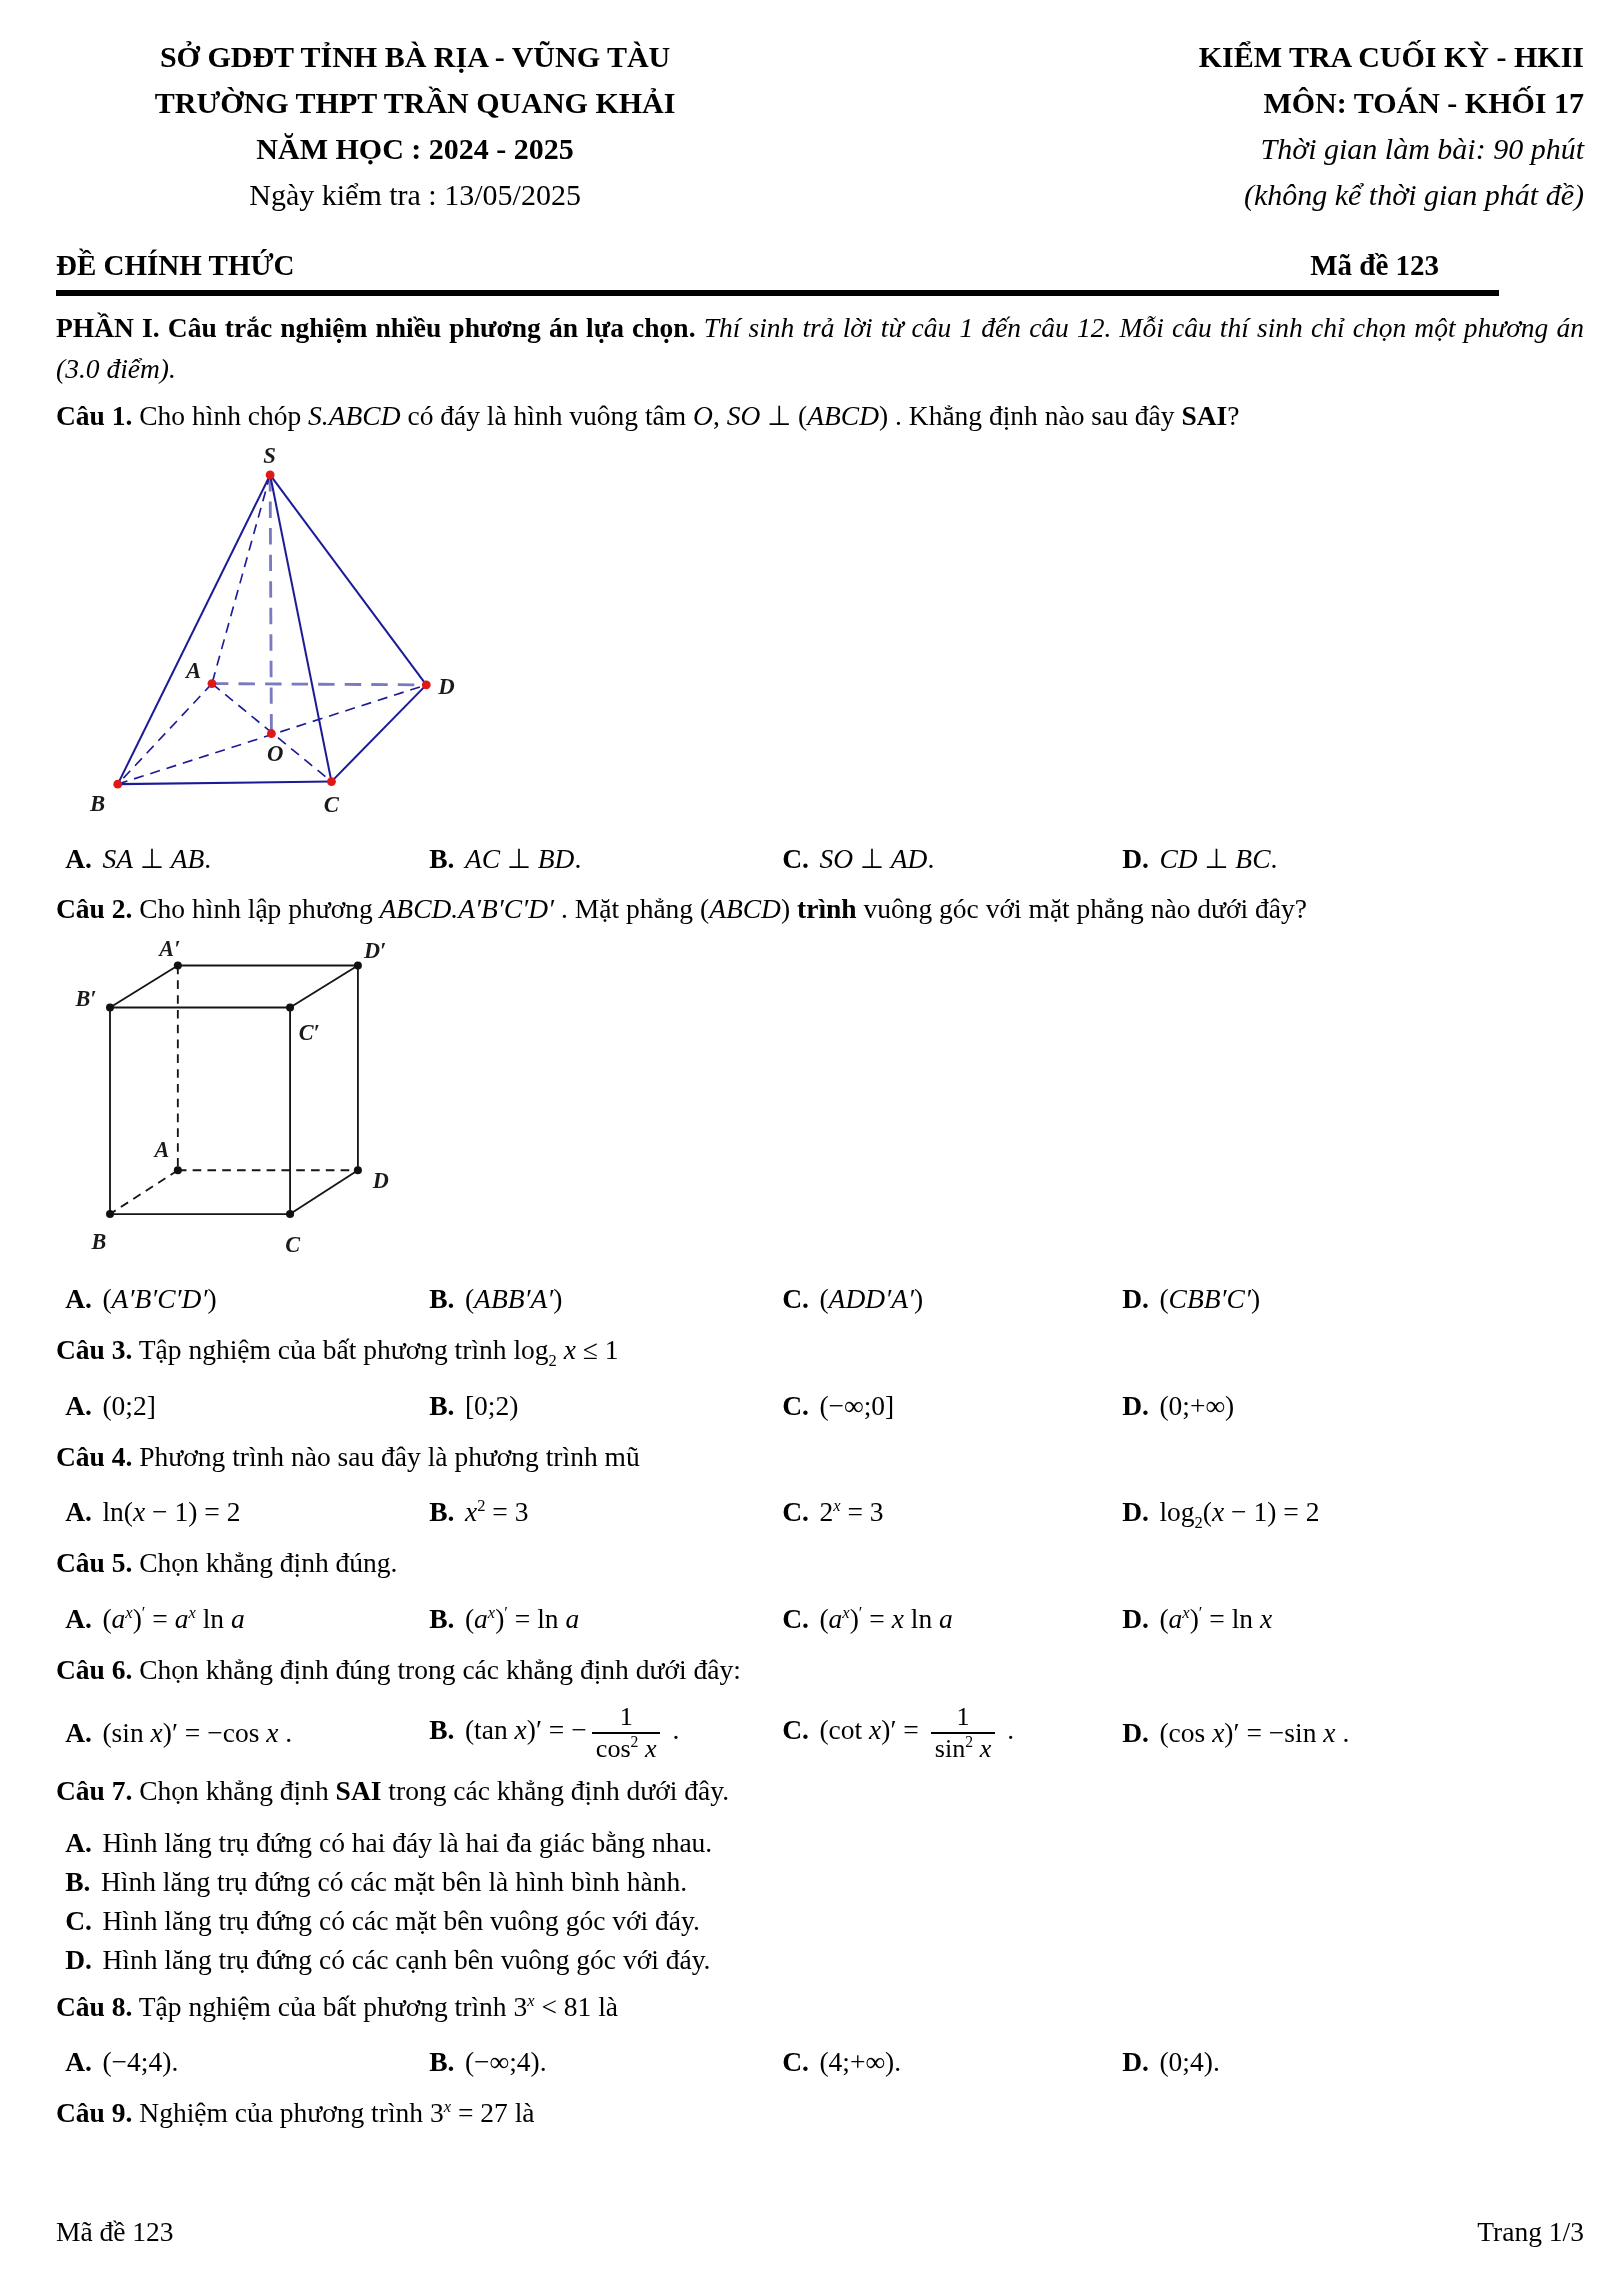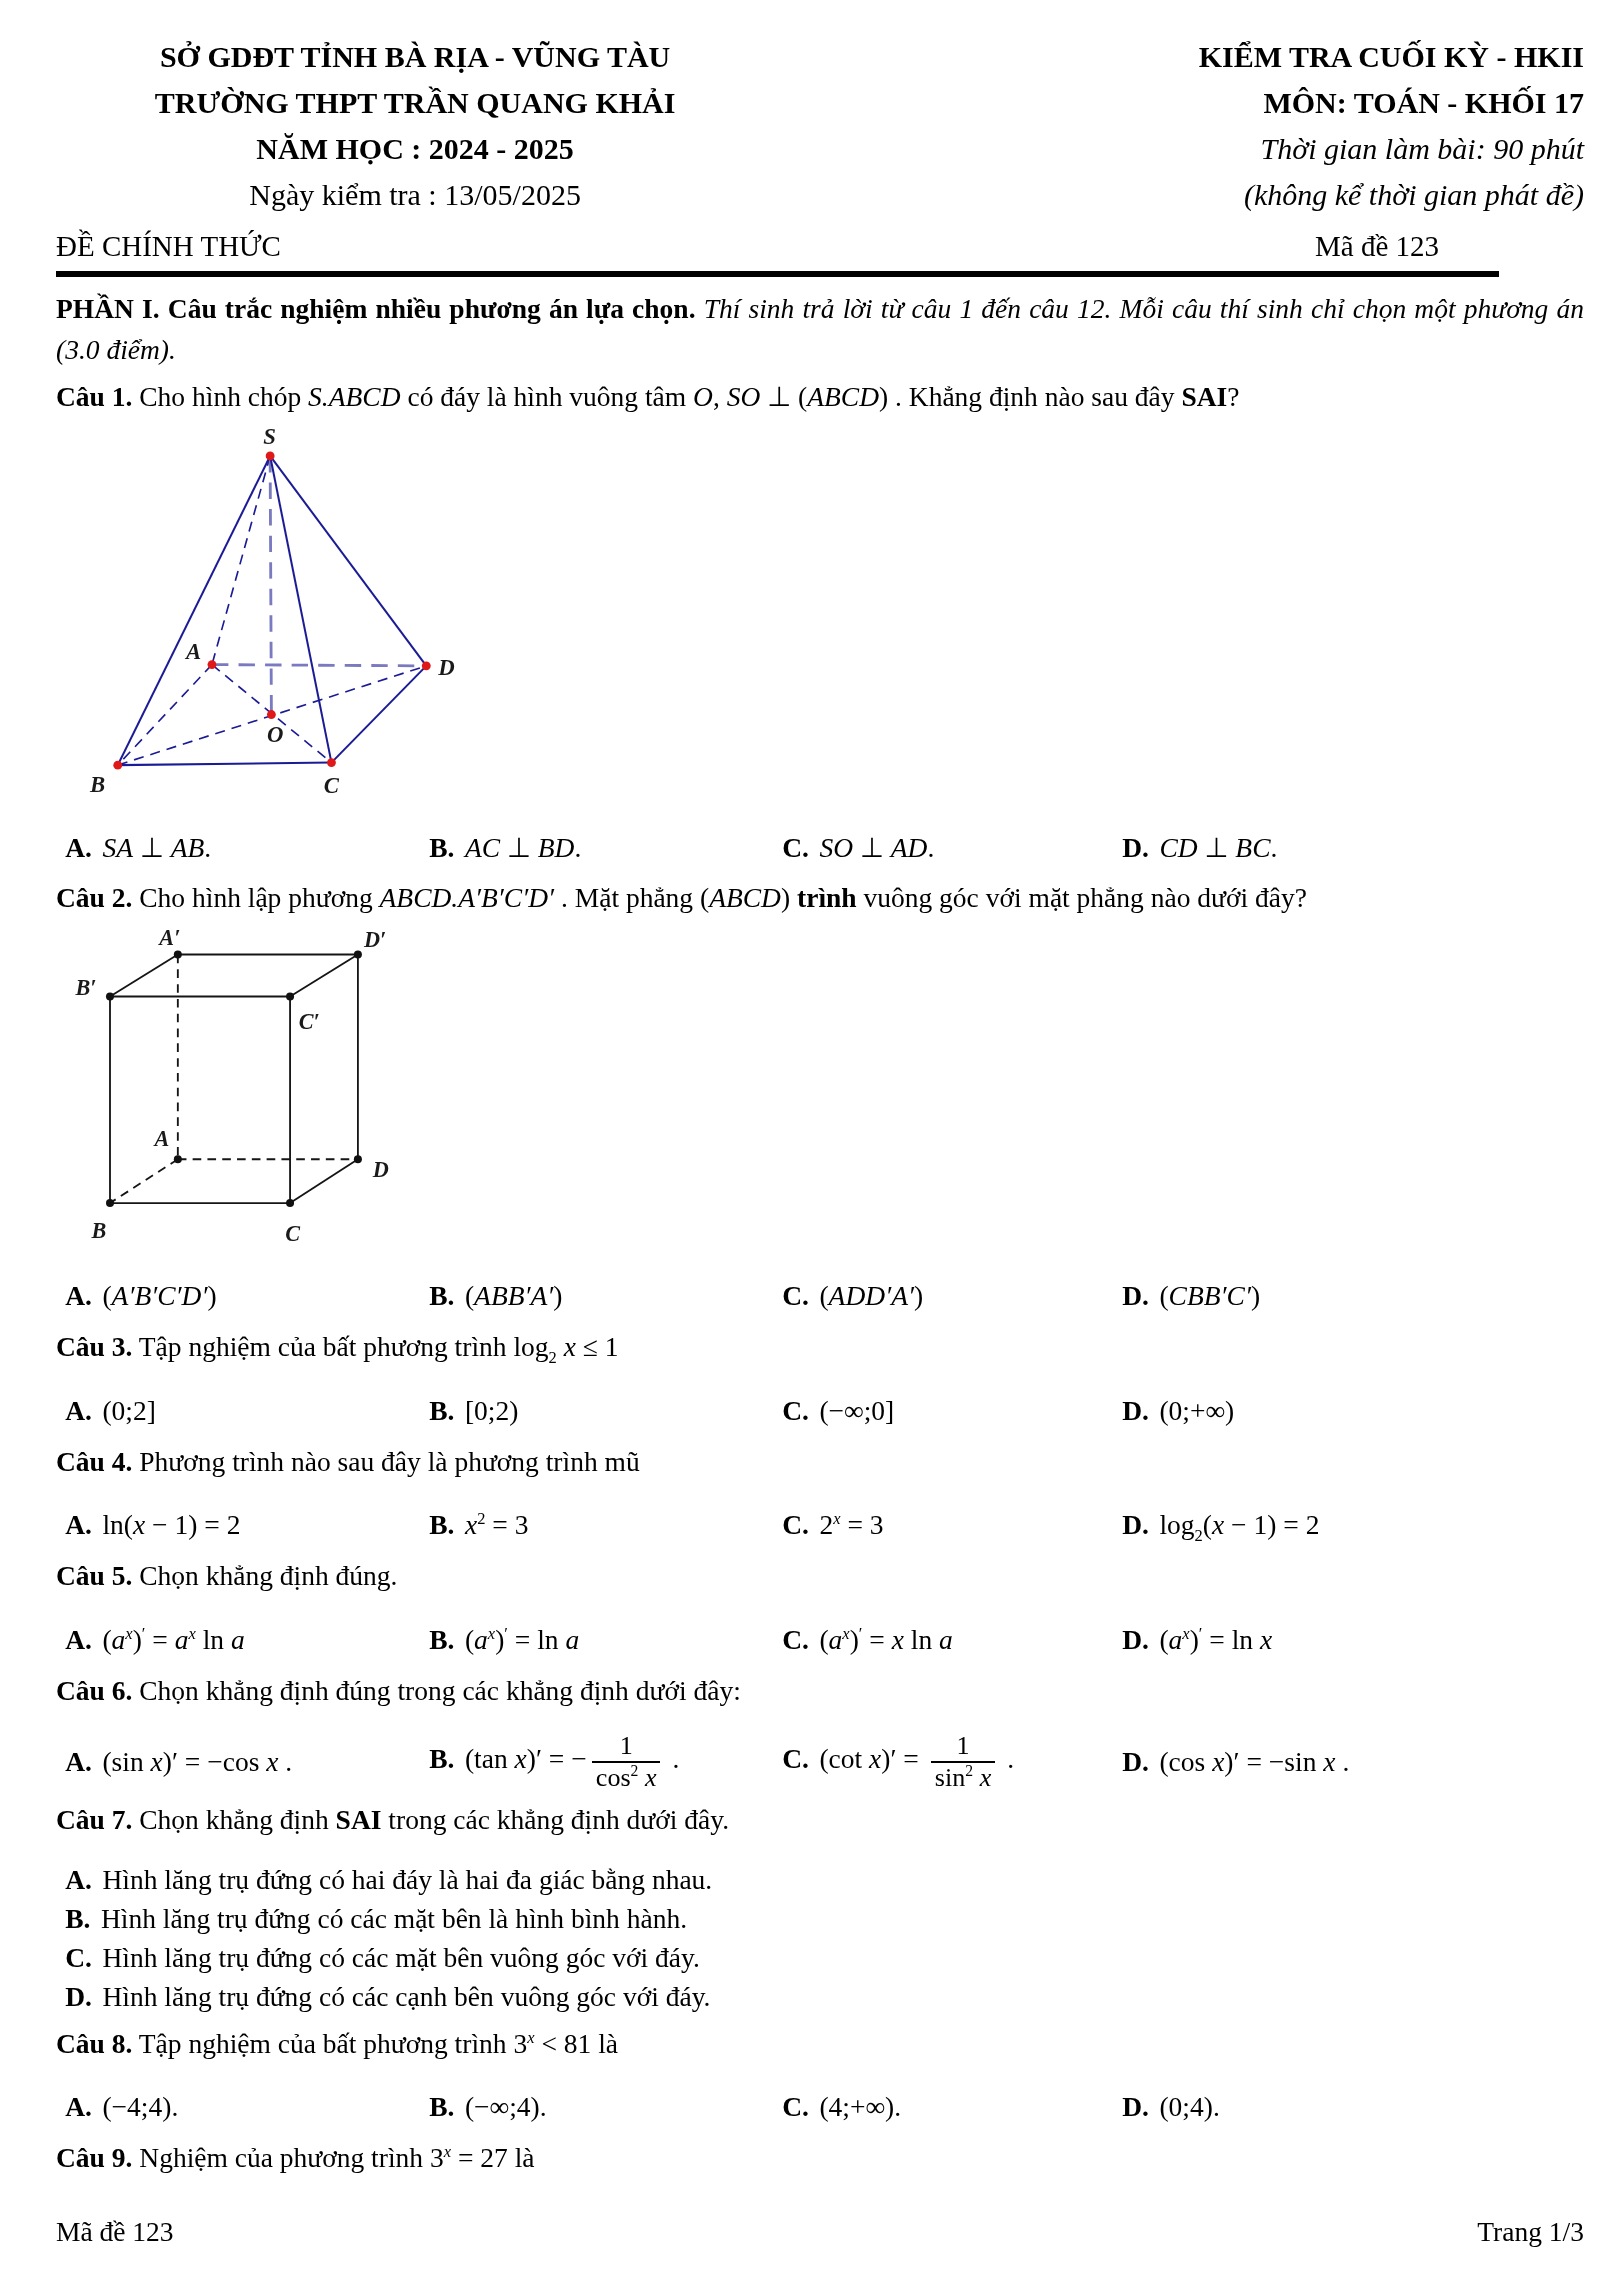--- a/index.html
+++ b/index.html
@@ -5,27 +5,27 @@
   *{margin:0;padding:0;box-sizing:border-box}
   html,body{background:#fff}
   body{width:1623px;height:2295px;position:relative;font-family:"Liberation Serif",serif;color:#000;font-size:27.5px}
   .page{position:absolute;inset:0;padding:34px 39px 0 56px;overflow:hidden}
   .header{display:flex}
   .hleft{width:47%;text-align:center}
   .hright{width:53%;text-align:right}
   .hline{line-height:46px;font-size:30px}
   .bold{font-weight:700}
   .italic{font-style:italic}
-  .de-row{display:flex;justify-content:space-between;margin-top:12px;font-weight:400;font-size:29px}
+  .de-row{display:flex;justify-content:space-between;margin-top:31px;font-weight:700;font-size:29px}
   .de-row .code{margin-right:145px}
   .rule{height:5.9px;background:#000;width:1443px;margin-top:7.9px}
   .part-title{margin-top:11px;line-height:41px;text-align:justify}
   .stem{margin-top:6.5px;line-height:42px}
   .qlabel{font-weight:700}
-  .options{margin-top:19px}
+  .options{margin-top:11px}
   .row4{display:grid;grid-template-columns:364px 353px 340px auto;padding-left:9.2px;align-items:center;min-height:47px}
   .opt{white-space:nowrap}
   .olet{font-weight:700;margin-right:10.5px}
   .col .optline{line-height:39px;padding-left:9.2px}
   .figure{margin:6.5px 0 3.9px 17px}
   sup{font-size:60%;vertical-align:super;line-height:0}
   sub{font-size:60%;vertical-align:sub;line-height:0}
   .frac{display:inline-block;vertical-align:middle;text-align:center;margin:0 5.2px;font-size:0.95em}
   .fnum{display:block;border-bottom:2px solid #000;padding:0 6.5px}
   .fden{display:block;padding:0 3.9px}

